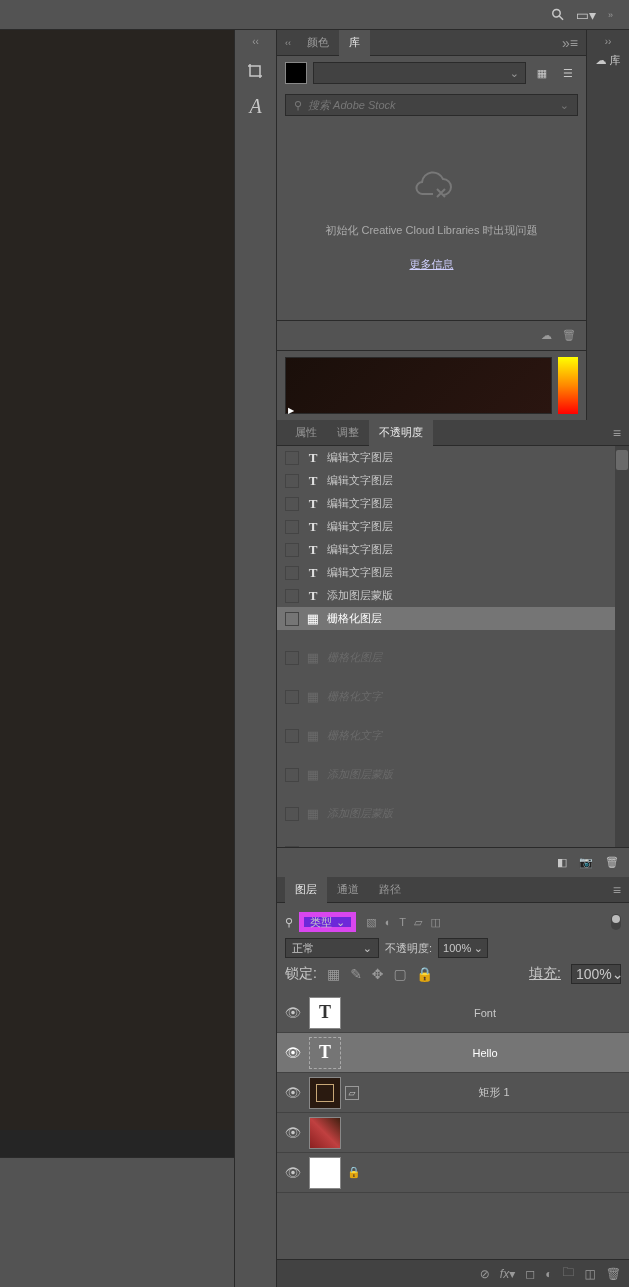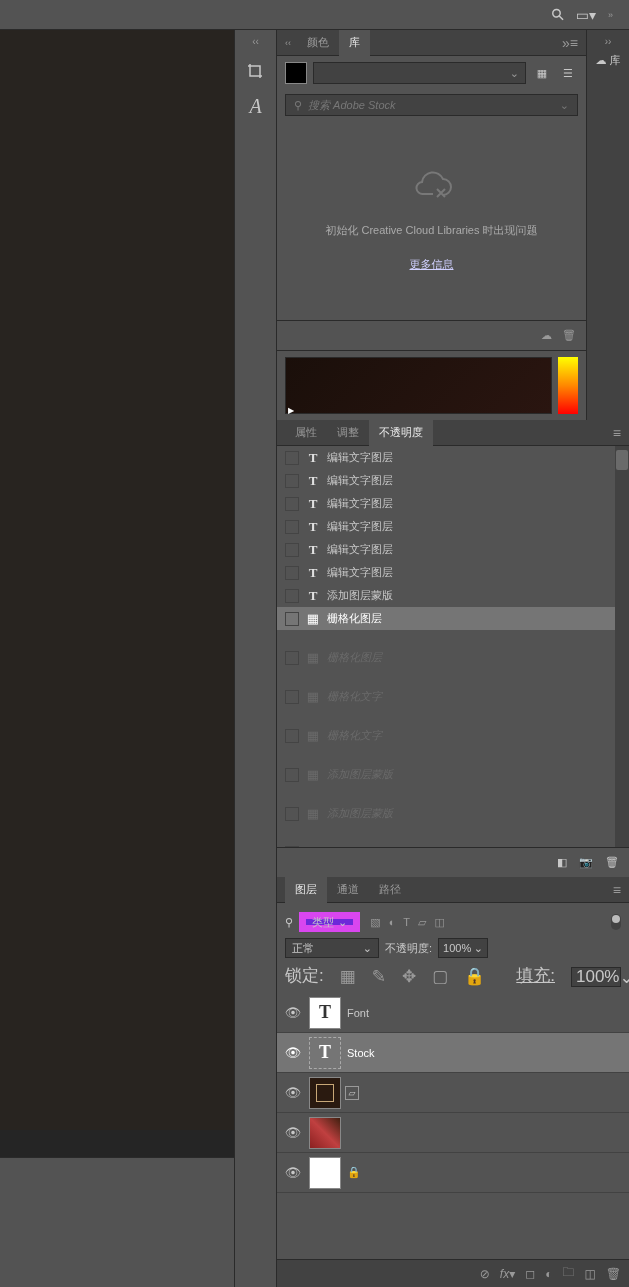--- a/index.html
+++ b/index.html
@@ -46,38 +46,38 @@
 .history-item.disabled { color: #6a6a6a; font-style: italic; margin-top: 16px; }
 .history-item .h-check { width: 14px; height: 14px; border: 1px solid #444; }
 .history-item .h-icon { width: 16px; text-align: center; font-size: 13px; font-style: normal; }
 .history-item .h-icon.type { color: #e0e0e0; font-weight: bold; font-family: Georgia, serif; }
 .history-scroll { position: absolute; right: 0; top: 0; bottom: 0; width: 14px; background: #424242; }
 .history-scroll .thumb { position: absolute; right: 1px; width: 12px; background: #6a6a6a; border-radius: 2px; }
 .history-footer { height: 30px; display: flex; align-items: center; justify-content: flex-end; padding: 0 10px; gap: 12px; border-top: 1px solid #2a2a2a; }
 .layers-panel { background: #535353; }
 .layers-controls { padding: 6px 8px; }
 .layers-row { display: flex; align-items: center; gap: 6px; height: 26px; }
-.filter-dropdown { background: #6d28d9; border: 7px solid #d946ef; height: 20px; padding: 0 6px; display: flex; align-items: center; gap: 4px; color: #c8c8c8; }
+.filter-dropdown { background: #6d28d9; border: 5px solid #d946ef; height: 20px; padding: 0 6px; display: flex; align-items: center; gap: 4px; color: #c8c8c8; }
 .filter-icons { display: flex; gap: 8px; margin-left: 4px; }
 .filter-icons span { color: #999; cursor: pointer; }
 .blend-dropdown { background: #424242; border: 1px solid #2a2a2a; height: 20px; padding: 0 6px; width: 94px; display: flex; align-items: center; justify-content: space-between; }
 .pct-input { background: #424242; border: 1px solid #2a2a2a; height: 20px; padding: 0 4px; width: 50px; display: flex; align-items: center; justify-content: space-between; }
-.lock-row { display: flex; align-items: flex-end; gap: 16px; font-size: 17px; }
+.lock-row { display: flex; align-items: center; gap: 10px; font-size: 14px; }
 .lock-row .icon { color: #999; }
 .layers-list { }
 .layer-item { height: 40px; display: flex; align-items: center; padding: 0 6px; gap: 6px; border-bottom: 1px solid #424242; cursor: pointer; }
 .layer-item.selected { background: #757575; color: #fff; }
 .layer-eye { width: 20px; text-align: center; font-size: 13px; cursor: pointer; }
 .layer-thumb { width: 32px; height: 32px; background: #fff; border: 1px solid #888; display: flex; align-items: center; justify-content: center; font-family: Georgia, serif; font-weight: bold; font-size: 18px; }
 .layer-thumb.dashed { border: 1px dashed #aaa; background: transparent; color: #fff; }
 .layer-thumb.shape { background: #2a1a10; position: relative; }
 .layer-thumb.shape::after { content: ''; position: absolute; inset: 6px; border: 1px solid #c8a878; }
 .layer-thumb.image { background: linear-gradient(45deg, #8b2020, #c04040, #402010); }
 .layer-thumb.bg { background: #fff; }
-.layer-name { flex: 1; font-size: 11px; }
+.layer-name { flex: 1; font-size: 11px; text-align: center; }
 .layer-lock { color: #999; font-size: 11px; padding-right: 6px; }
 .layers-footer { height: 28px; background: #424242; display: flex; align-items: center; justify-content: flex-end; padding: 0 8px; gap: 10px; border-top: 1px solid #2a2a2a; }
 .layers-footer span { color: #999; cursor: pointer; font-size: 12px; }
 .checker { background-image: linear-gradient(45deg,#ccc 25%,transparent 25%),linear-gradient(-45deg,#ccc 25%,transparent 25%),linear-gradient(45deg,transparent 75%,#ccc 75%),linear-gradient(-45deg,transparent 75%,#ccc 75%); background-size: 8px 8px; background-position: 0 0,0 4px,4px -4px,-4px 0; background-color: #fff; }
 </style>
 </head>
 <body>
 
 <div class="top-bar">
   <span class="icon" style="transform: rotate(-45deg); font-size:16px;">⚲</span>
@@ -298,26 +298,27 @@
       </div>
       <div class="layers-list" id="layers-list">
           <div class="layer-item">
             <span class="layer-eye">👁</span>
             <div class="layer-thumb" style="background: rgb(255, 255, 255); color: rgb(51, 51, 51);">T</div>
             <span class="layer-name">Font</span>
           </div>
           <div class="layer-item selected">
             <span class="layer-eye">👁</span>
             <div class="layer-thumb dashed">T</div>
-            <span class="layer-name">Stock</span>
+            <span class="layer-name">Hello</span>
           </div>
           <div class="layer-item">
             <span class="layer-eye">👁</span>
             <div class="layer-thumb shape checker"></div>
             <div style="width: 14px; height: 14px; border: 1px solid rgb(153, 153, 153); margin-left: -2px; display: flex; align-items: center; justify-content: center; font-size: 9px;">▱</div>
+            <span class="layer-name">矩形 1</span>
           </div>
           <div class="layer-item">
             <span class="layer-eye">👁</span>
             <div class="layer-thumb image"></div>
           </div>
           <div class="layer-item">
             <span class="layer-eye">👁</span>
             <div class="layer-thumb bg"></div>
             <span class="layer-lock">🔒</span>
           </div>

